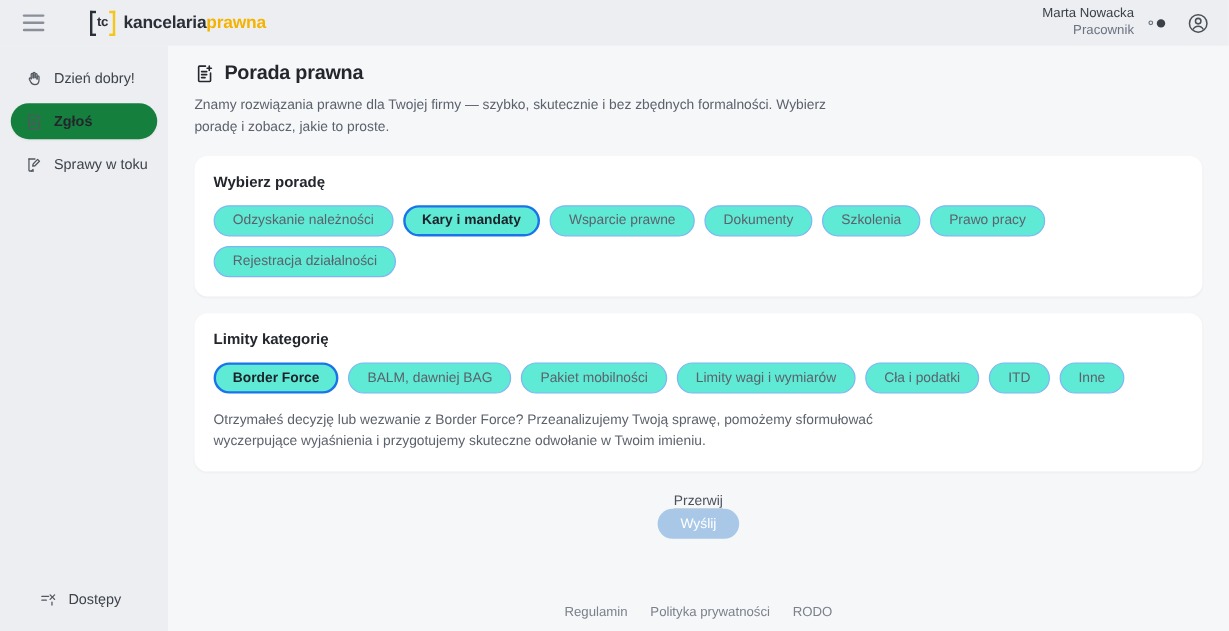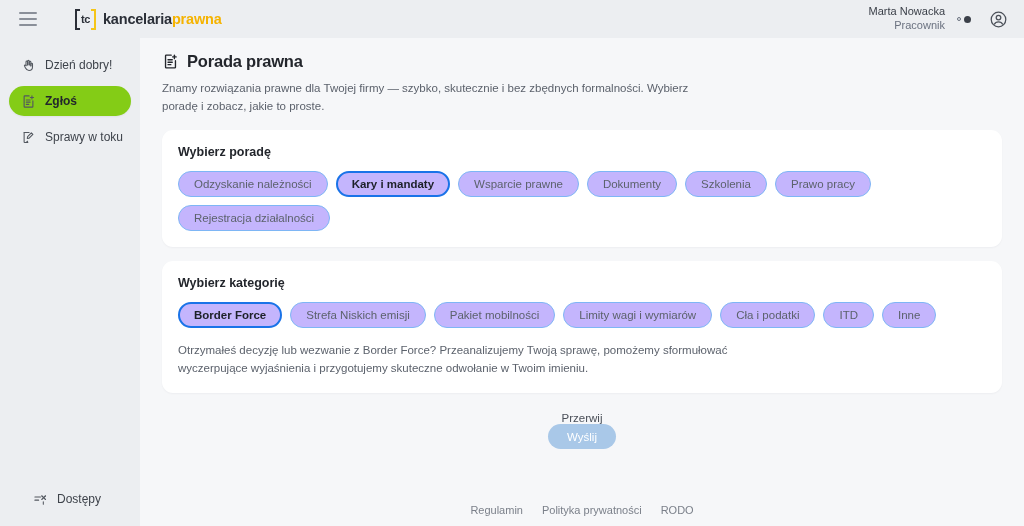--- a/index.html
+++ b/index.html
@@ -170,21 +170,21 @@
     margin-right: 9px;
     flex: 0 0 auto;
     color: #52575f;
   }
   .nav-item .nav-label {
     font-size: 12px;
     color: #3e434b;
     white-space: nowrap;
   }
   .nav-item.active {
-    background: #84cc16;
+    background: #15803d;
     box-shadow: 0 1px 2px rgba(16,24,40,.05);
   }
   .nav-item.active .nav-label {
     font-weight: 700;
     color: #23262c;
   }
 
   .sidebar-bottom {
     position: absolute;
     left: 12px; bottom: 12px;
@@ -254,21 +254,21 @@
   }
 
   .chip {
     display: inline-flex;
     align-items: center;
     justify-content: center;
     height: 26px;
     padding: 0 15px;
     border-radius: 13px;
     border: 1px solid #7eb6f5;
-    background: #c4b5fd;
+    background: #5eead4;
     font-size: 11.5px;
     color: #5c626c;
     white-space: nowrap;
     cursor: pointer;
     font-family: "Liberation Sans", sans-serif;
   }
   .chip.selected {
     border: 2px solid #1a73e8;
     color: #1d2129;
     font-weight: 700;
@@ -454,24 +454,24 @@
           <button class="chip selected">Kary i mandaty</button>
           <button class="chip">Wsparcie prawne</button>
           <button class="chip">Dokumenty</button>
           <button class="chip">Szkolenia</button>
           <button class="chip">Prawo pracy</button>
           <button class="chip">Rejestracja działalności</button>
         </div>
     </div>
 
     <div class="card second">
-      <div class="card-title">Wybierz kategorię</div>
+      <div class="card-title">Limity kategorię</div>
       <div class="chip-row" id="category-chips">
           <button class="chip selected">Border Force</button>
-          <button class="chip">Strefa Niskich emisji</button>
+          <button class="chip">BALM, dawniej BAG</button>
           <button class="chip">Pakiet mobilności</button>
           <button class="chip">Limity wagi i wymiarów</button>
           <button class="chip">Cła i podatki</button>
           <button class="chip">ITD</button>
           <button class="chip">Inne</button>
         </div>
       <div class="card-desc">Otrzymałeś decyzję lub wezwanie z Border Force? Przeanalizujemy Twoją sprawę, pomożemy sformułować wyczerpujące wyjaśnienia i przygotujemy skuteczne odwołanie w Twoim imieniu.</div>
     </div>
 
     <div class="actions">

